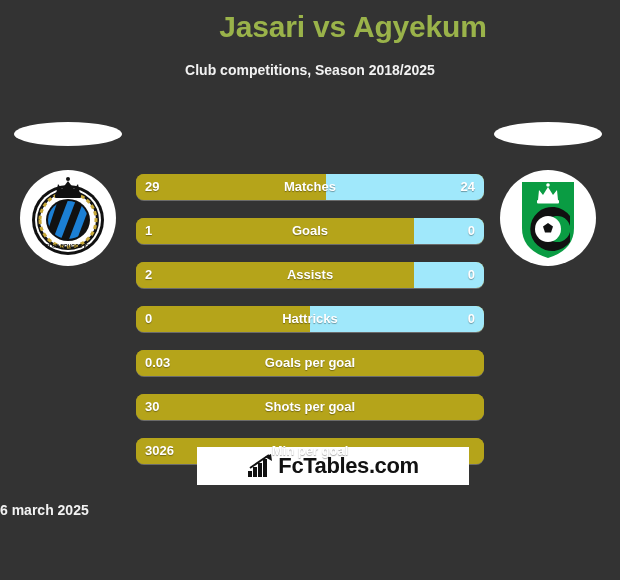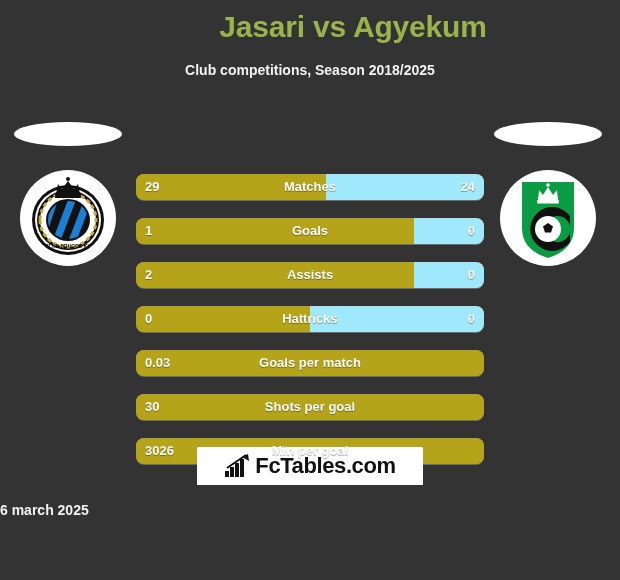--- a/index.html
+++ b/index.html
@@ -142,21 +142,21 @@
     white-space: nowrap;
   }
   .bar-val.home { left: 9px; }
   .bar-val.away { right: 9px; }
 
   
   .fct-logo {
     position: absolute;
     left: 197px;
     top: 447px;
-    width: 226px;
+    width: 272px;
     height: 38px;
     background: #ffffff;
     display: flex;
     align-items: center;
     justify-content: center;
     gap: 5px;
   }
   .fct-text {
     font-size: 22px;
     font-weight: bold;
@@ -263,21 +263,21 @@
       <div class="bar-fill-left" style="width:50%"></div>
       <div class="bar-fill-right" style="width:50%"></div>
       <div class="bar-val home">0</div>
       <div class="bar-label">Hattricks</div>
       <div class="bar-val away">0</div>
     </div>
 
     <div class="bar-row">
       <div class="bar-fill-left" style="width:100%"></div>
       <div class="bar-val home">0.03</div>
-      <div class="bar-label">Goals per match</div>
+      <div class="bar-label">Goals per goal</div>
     </div>
 
     <div class="bar-row">
       <div class="bar-fill-left" style="width:100%"></div>
       <div class="bar-val home">30</div>
       <div class="bar-label">Shots per goal</div>
     </div>
 
     <div class="bar-row">
       <div class="bar-fill-left" style="width:100%"></div>

